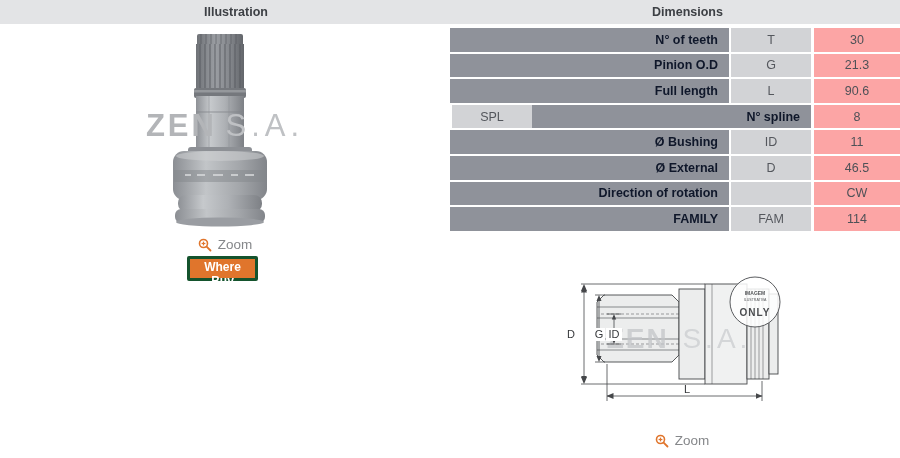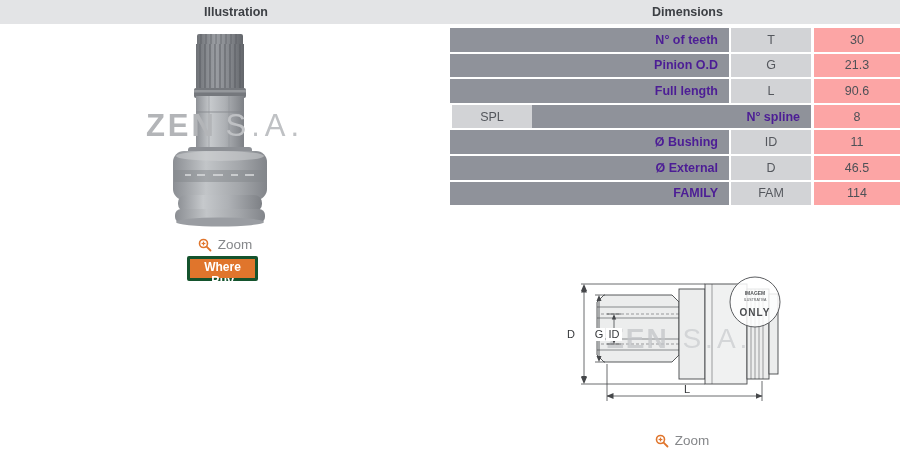--- a/index.html
+++ b/index.html
@@ -36,21 +36,21 @@
   .where-buy {
     position:absolute; left:187px; top:256px; width:71px; height:25px;
     background:#e0752c; border:3px solid #14532d; border-radius:2px;
     color:#ffffff; font-weight:bold; font-size:12px; font-family:inherit; cursor:pointer;
   }
 
   
   .dim-table { position:absolute; left:450px; top:28px; width:450px; }
   .dim-row { display:flex; height:23.6px; margin-bottom:2px; }
   .cell { display:flex; align-items:center; font-size:12.5px; box-sizing:border-box; }
-  .cell.label { width:279px; background:#8f929a; color:#4c1d95; font-weight:bold;
+  .cell.label { width:279px; background:#8f929a; color:#0f172a; font-weight:bold;
                 justify-content:flex-end; padding-right:11px; }
   .cell.code  { width:80px; background:#d2d3d6; color:#54575d; justify-content:center; margin-left:2px; }
   .cell.value { width:86px; background:#fca5a5; color:#4e5157; justify-content:center; margin-left:3px; }
 
   .tech-drawing { position:absolute; left:557px; top:262px; }
 </style>
 </head>
 <body>
 
 <div class="page">
@@ -178,20 +178,25 @@
       <div class="cell label">Ø Bushing</div>
       <div class="cell code">ID</div>
       <div class="cell value">11</div>
     </div>
       <div class="dim-row">
       <div class="cell label">Ø External</div>
       <div class="cell code">D</div>
       <div class="cell value">46.5</div>
     </div>
       <div class="dim-row">
+      <div class="cell label">Direction of rotation</div>
+      <div class="cell code"></div>
+      <div class="cell value">CW</div>
+    </div>
+      <div class="dim-row">
       <div class="cell label">FAMILY</div>
       <div class="cell code">FAM</div>
       <div class="cell value">114</div>
     </div>
     </div>
 
   <svg class="tech-drawing" width="250" height="145" viewBox="0 0 250 145">
     <defs>
       <marker id="arrowE" markerWidth="9" markerHeight="8" refX="6.5" refY="3" orient="auto" markerUnits="userSpaceOnUse">
         <path d="M0,0 L7,3 L0,6 Z" fill="#45474a"></path>

